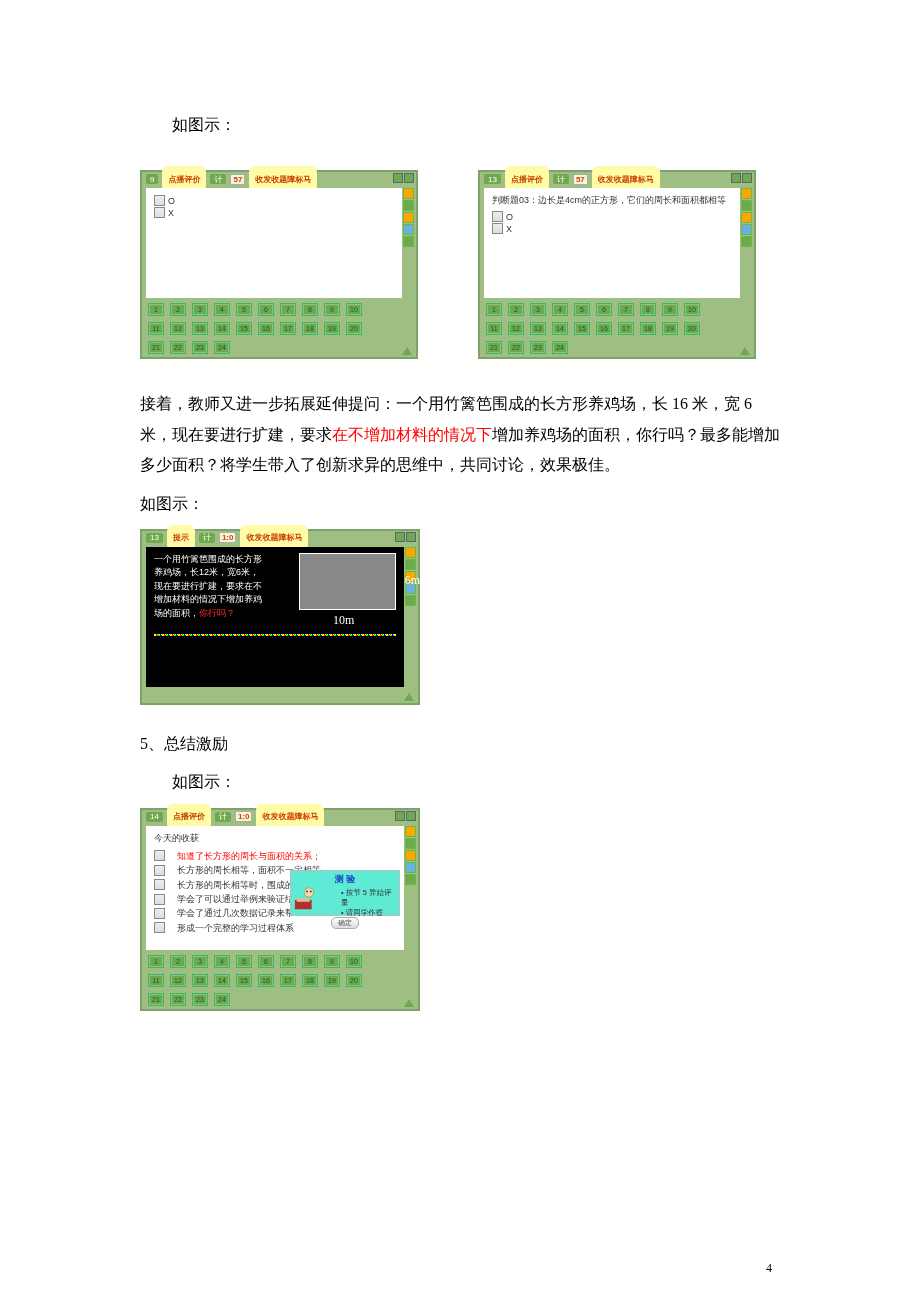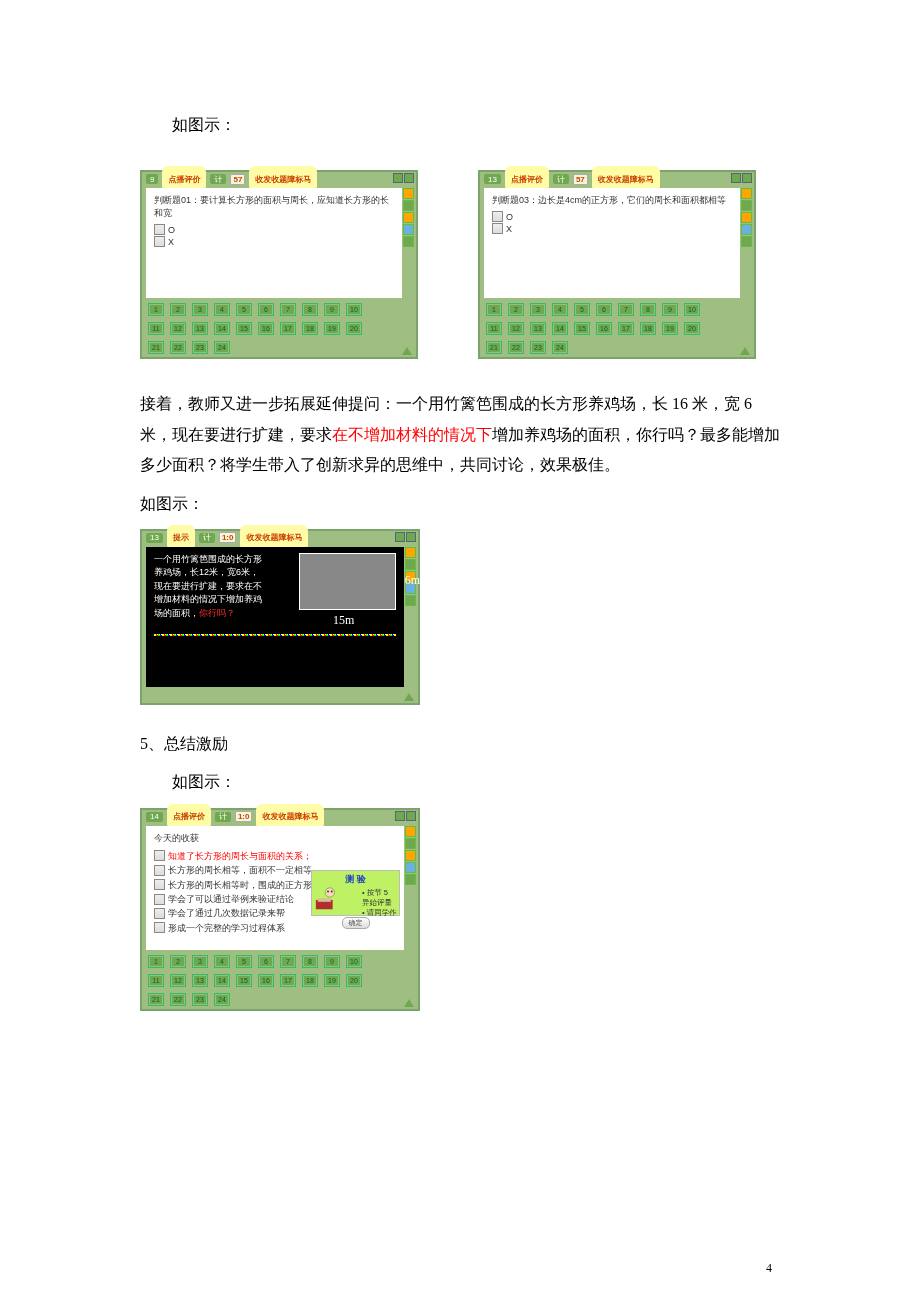--- a/index.html
+++ b/index.html
@@ -197,30 +197,30 @@
     height:1px;
   }
   .summary-list {
     font-size: 9px;
     color: #333;
     line-height: 1.6;
   }
   .summary-item {
     display: flex;
     align-items: center;
-    gap: 3px;
+    gap: 12px;
   }
   .teach-box {
     position: absolute;
     right: 4px;
     top: 44px;
-    width: 89px;
+    width: 110px;
     height: 46px;
     border: 1px solid #bbb;
-    background: #bef264;
+    background: #5eead4;
     font-size: 8px;
     padding: 2px;
     box-sizing: border-box;
   }
   .teach-title {
     color: #2040c0;
     font-weight: bold;
     text-align: center;
     font-size: 9px;
     margin-bottom: 2px;
@@ -279,21 +279,20 @@
         </div>
       </div>
       <div class="sidebar">
         <div class="side-btn"></div>
         <div class="side-btn g"></div>
         <div class="side-btn"></div>
         <div class="side-btn b"></div>
         <div class="side-btn g"></div>
       </div>
       <div class="app-body">
-        <div class="question-text">判断题01：要计算长方形的面积与周长，应知道长方形的长和宽</div>
         <div class="opt">
             <span class="opt-box"></span>
             <span>O</span>
           </div>
         <div class="opt">
             <span class="opt-box"></span>
             <span>X</span>
           </div>
       </div>
       <div>
@@ -423,21 +422,21 @@
       <div class="side-btn g"></div>
     </div>
     <div class="app-body dark" style="min-height:140px;">
       <div class="dark-panel">
         <div class="dark-text">
           <span>一个用竹篱笆围成的长方形养鸡场，长12米，宽6米，现在要进行扩建，要求在不增加材料的情况下增加养鸡场的面积，</span><span style="color:#ff3030;">你行吗？</span>
         </div>
         <div class="relwrap" style="position:relative;">
           <div class="dark-rect"></div>
           <span class="dim-label" style="right:-24px; top:20px;">6m</span>
-          <span class="dim-label" style="left:34px; top:60px;">15m</span>
+          <span class="dim-label" style="left:34px; top:60px;">10m</span>
         </div>
       </div>
       <div class="dotted-line"></div>
     </div>
     <div style="height:14px; position:relative;">
       <div class="triangle-up" style="position:absolute;right:4px;bottom:2px;"></div>
     </div>
   </div>
 
   <p class="para">5、总结激励</p>

